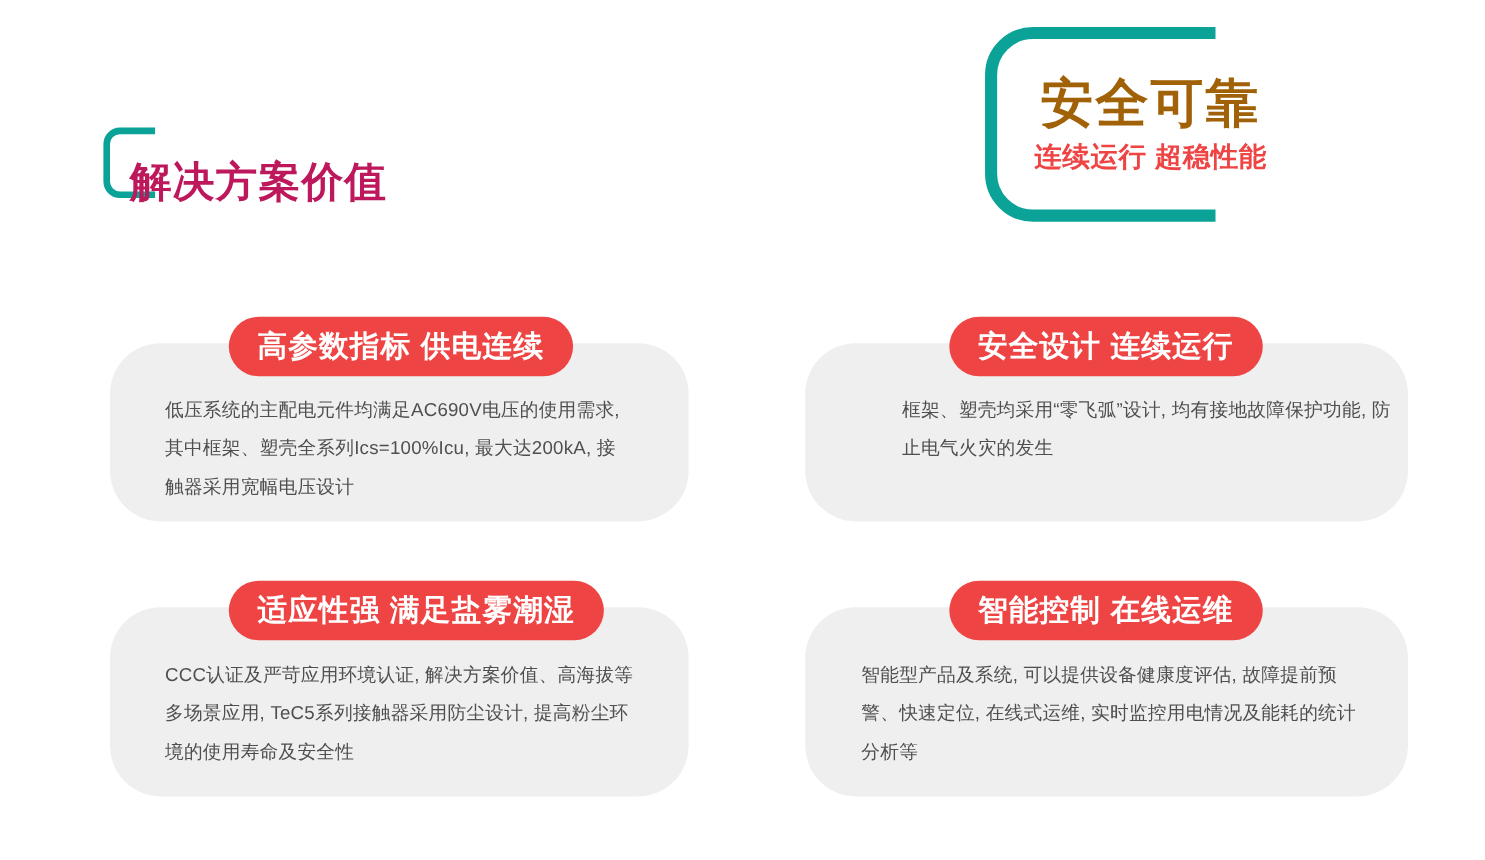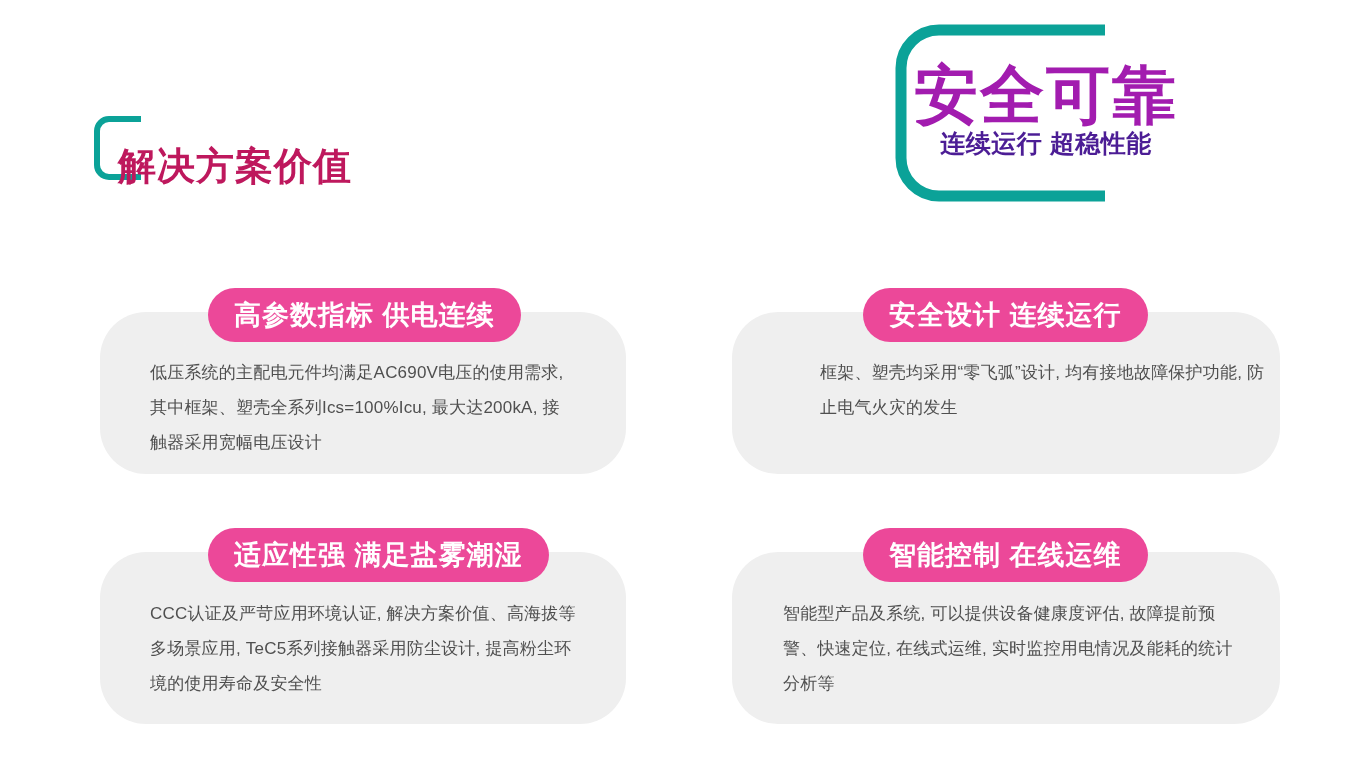--- a/index.html
+++ b/index.html
@@ -38,45 +38,45 @@
     width:288px;height:182px;
   }
   .logo svg{display:block;position:absolute;left:0;top:0;}
   .logo-text{
     position:absolute;left:0;top:0;width:288px;height:182px;
     display:flex;flex-direction:column;
     align-items:center;justify-content:center;
     padding-left:18px;box-sizing:border-box;
   }
   .logo-main{
-    font-size:64px;font-weight:bold;color:#a21caf;
+    font-size:48px;font-weight:bold;color:#a16207;
     letter-spacing:2px;line-height:58px;
     white-space:nowrap;
     text-align:center;
   }
   .logo-sub{
-    font-size:25px;font-weight:bold;color:#4c1d95;
+    font-size:25px;font-weight:bold;color:#ef4444;
     letter-spacing:0.5px;line-height:34px;margin-top:2px;
     white-space:nowrap;
   }
 
   
   .card{
     position:absolute;
     background:#EFEFEF;
     border-radius:46px;
   }
   .card.c1{left:100px;top:312px;width:526px;height:162px;}
   .card.c2{left:732px;top:312px;width:548px;height:162px;}
   .card.c3{left:100px;top:552px;width:526px;height:172px;}
   .card.c4{left:732px;top:552px;width:548px;height:172px;}
 
   .pill{
     position:absolute;
-    background:#ec4899;
+    background:#ef4444;
     border-radius:28px;
     height:54px;
     display:flex;align-items:center;justify-content:center;
     padding:0 26px;
     box-sizing:border-box;
   }
   .pill-label{
     color:#ffffff;
     font-size:27px;font-weight:bold;
     letter-spacing:1px;white-space:nowrap;

